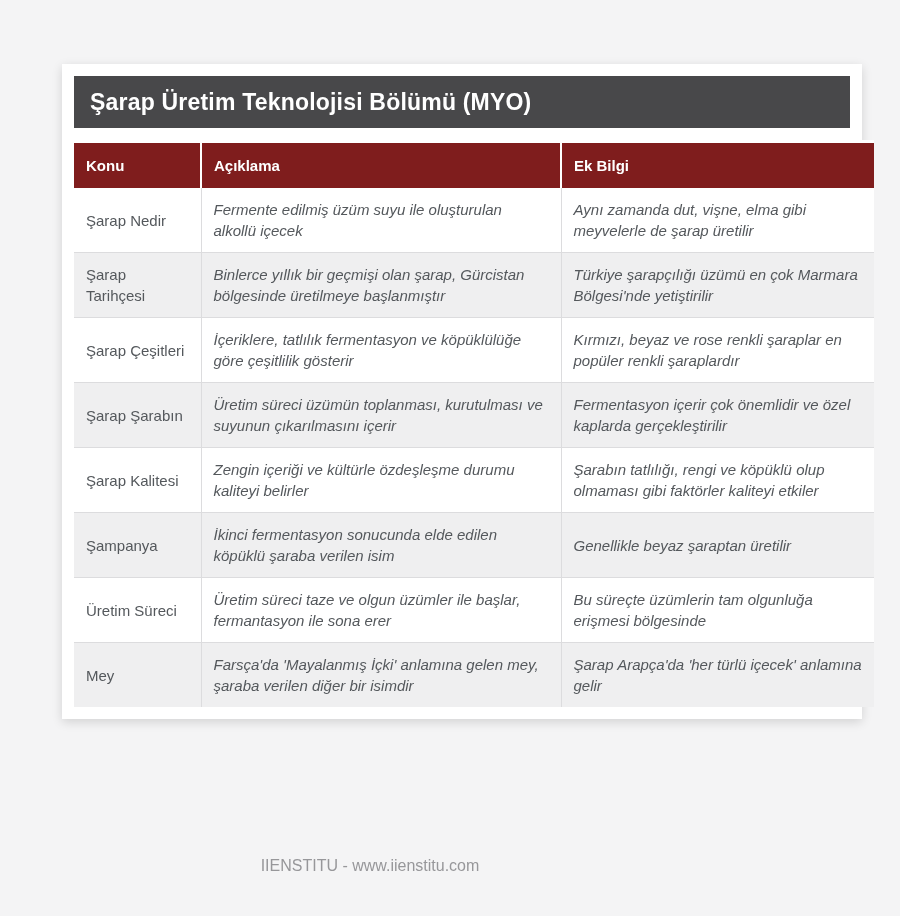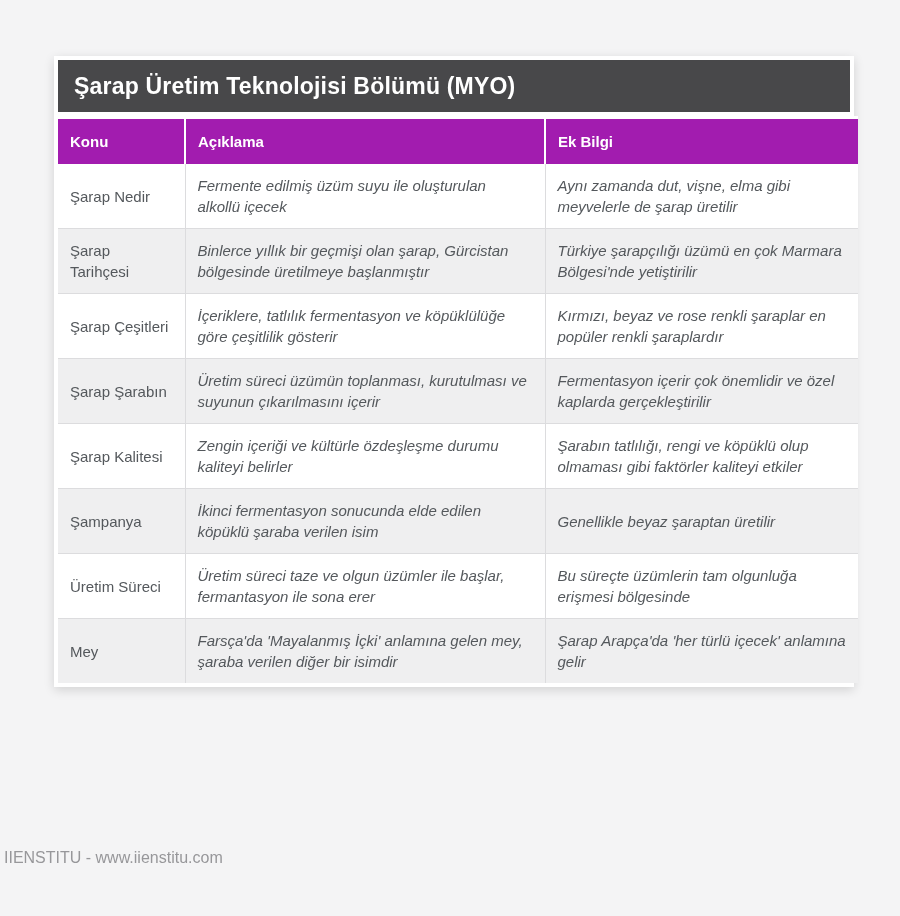--- a/index.html
+++ b/index.html
@@ -1,15 +1,15 @@
 <!DOCTYPE html>
 <html><head>
 <meta charset="utf-8">
 <style>
-  * { box-sizing: border-box; margin: 4px; padding: 0; }
+  * { box-sizing: border-box; margin: 12px; padding: 0; }
   html, body {
     width: 900px;
     height: 916px;
     background: #f4f4f5;
     font-family: "Liberation Sans", "DejaVu Sans", sans-serif;
     overflow: hidden;
   }
   .table-card {
     position: absolute;
     left: 50px;
@@ -29,21 +29,21 @@
   }
   table {
     width: 100%;
     border-collapse: collapse;
     table-layout: fixed;
   }
   col.col-konu    { width: 127px; }
   col.col-aciklama{ width: 360px; }
   col.col-ekbilgi { width: 313px; }
   thead th {
-    background: #a21caf;
+    background: #7f1d1d;
     color: #ffffff;
     font-size: 15px;
     font-weight: bold;
     text-align: left;
     padding: 13px 12px;
     line-height: 19px;
     border-top: 3px solid #ffffff;
   }
   thead th + th {
     border-left: 2px solid #ffffff;
@@ -58,20 +58,21 @@
   }
   tbody tr:first-child td { border-top: none; }
   tbody td + td { border-left: 1px solid #dcdcde; font-style: italic; }
   tbody tr:nth-child(odd)  td { background: #ffffff; }
   tbody tr:nth-child(even) td { background: #efeff0; }
   .footer-credit {
     position: absolute;
     left: 0;
     top: 844px;
     width: 716px;
+    text-align: center;
     color: #97979a;
     font-size: 16px;
     line-height: 20px;
   }
 </style>
 </head>
 <body>
 
 <div class="table-card">
   <div class="title-bar">Şarap Üretim Teknolojisi Bölümü (MYO)</div>

